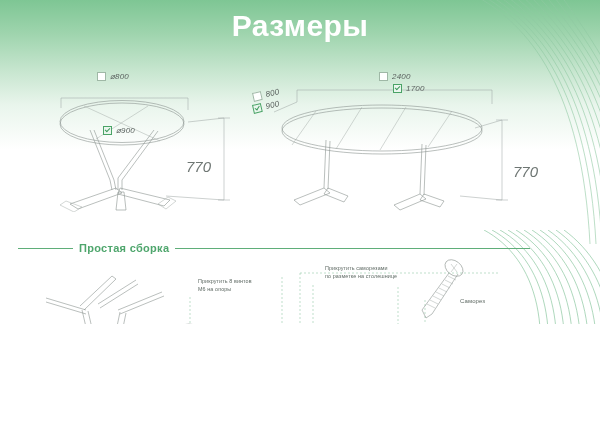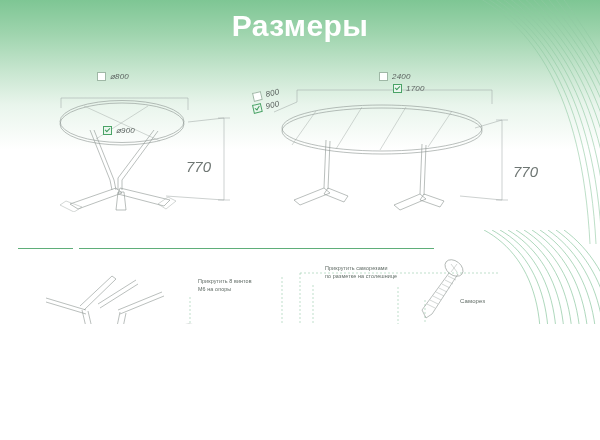--- a/index.html
+++ b/index.html
@@ -210,20 +210,21 @@
         <path d="M58 104 L78 112 L74 118 L54 110 Z"></path>
         <path d="M152 60 L150 110 M156 61 L154 111"></path>
         <path d="M150 110 L124 121 L130 126 L156 115 Z"></path>
         <path d="M154 110 L174 117 L170 123 L150 116 Z"></path>
       </g>
     </svg>
   </div>
 
   <div class="assembly-head">
     <span class="rule l"></span>
+    <span class="txt">Простая сборка</span>
     <span class="rule r"></span>
   </div>
 
   <div style="position:absolute;left:0;top:255px;z-index:4;">
     <svg width="600" height="185" viewBox="0 0 600 185">
       <g class="dash">
         <path d="M190 42 L190 78 M96 78 L190 78 M96 78 L96 115"></path>
         <path d="M282 22 L282 168 M282 168 L180 168 M180 168 L180 132"></path>
         <path d="M300 18 L498 18 M300 18 L300 138"></path>
         <path d="M313 30 L313 145"></path>

